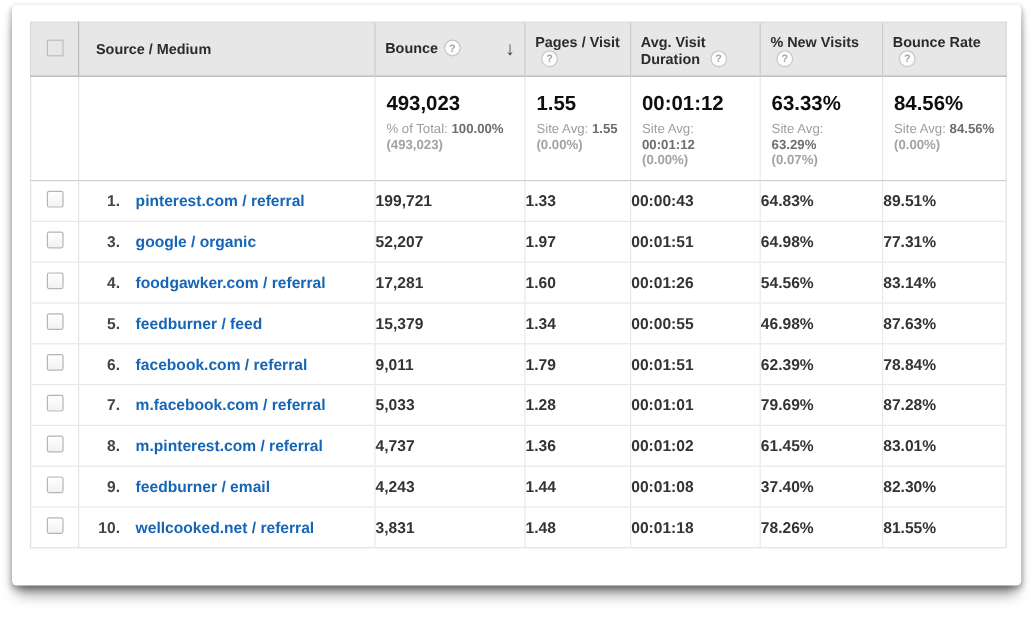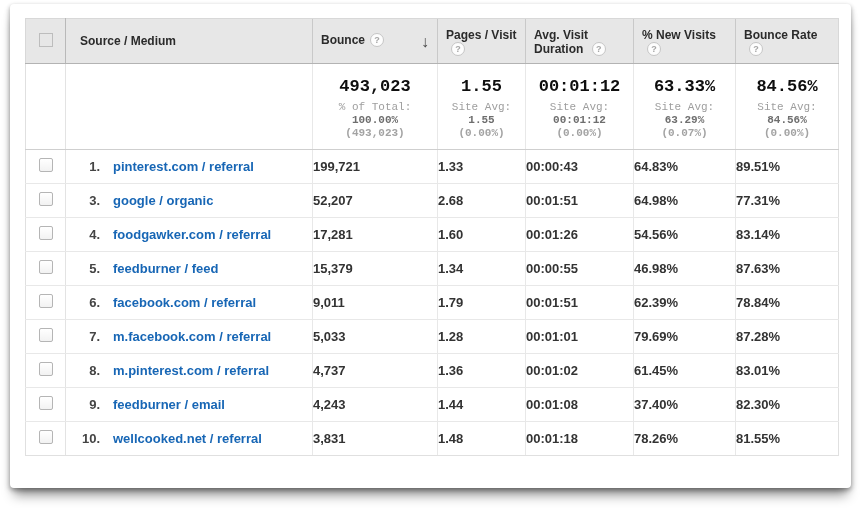--- a/index.html
+++ b/index.html
@@ -30,21 +30,21 @@
   
   td.cb, th.cb { text-align: center; vertical-align: middle; }
   td.cb { background: #fafafa; border-right: 1px solid #e3e3e3; }
   th.cb { border-right: 1px solid #b9b9b9; }
   .checkbox { display: inline-block; width: 14px; height: 14px;
     border: 1px solid #b5b5b5; border-radius: 2px;
     background: linear-gradient(#ffffff, #f2f2f2); }
   .checkbox.flat { background: transparent; border-color: #bdbdbd; border-radius: 0; }
   
   tr.summary td { background: #fff; border-bottom: 1px solid #cfcfcf;
-    padding: 13px 9px 9px; text-align: center; vertical-align: top; font-family: Liberation Mono, monospace; }
+    padding: 13px 9px 9px; text-align: left; vertical-align: top; }
   tr.summary td + td { border-left: 1px solid #e8e8e8; }
   tr.summary td.cb { border-left: none; }
   .big { font-size: 17px; font-weight: bold; color: #0e0e0e; letter-spacing: 0; }
   .subline { margin-top: 5px; font-size: 11px; color: #9e9e9e; line-height: 13px; }
   .subline b { color: #6e6e6e; }
   .subparen { font-size: 11px; font-weight: bold; color: #a3a3a3; line-height: 13px; }
   
   tr.data td { border-bottom: 1px solid #e8e8e8; height: 34px; font-size: 13px;
     color: #333; vertical-align: middle; background: #fff; }
   tr.data td + td { border-left: 1px solid #e8e8e8; font-weight: bold; }
@@ -147,21 +147,21 @@
 
 
   <tr class="data">
     <td class="cb">
       <span class="checkbox"></span>
     </td>
     <td class="src">
       <span class="idx">3.</span><a class="srclink" href="#">google / organic</a>
     </td>
     <td class="num visits">52,207</td>
-    <td class="num">2.68</td>
+    <td class="num">1.97</td>
     <td class="num">00:01:51</td>
     <td class="num">64.98%</td>
     <td class="num">77.31%</td>
   </tr>
 
   <tr class="data">
     <td class="cb">
       <span class="checkbox"></span>
     </td>
     <td class="src">

